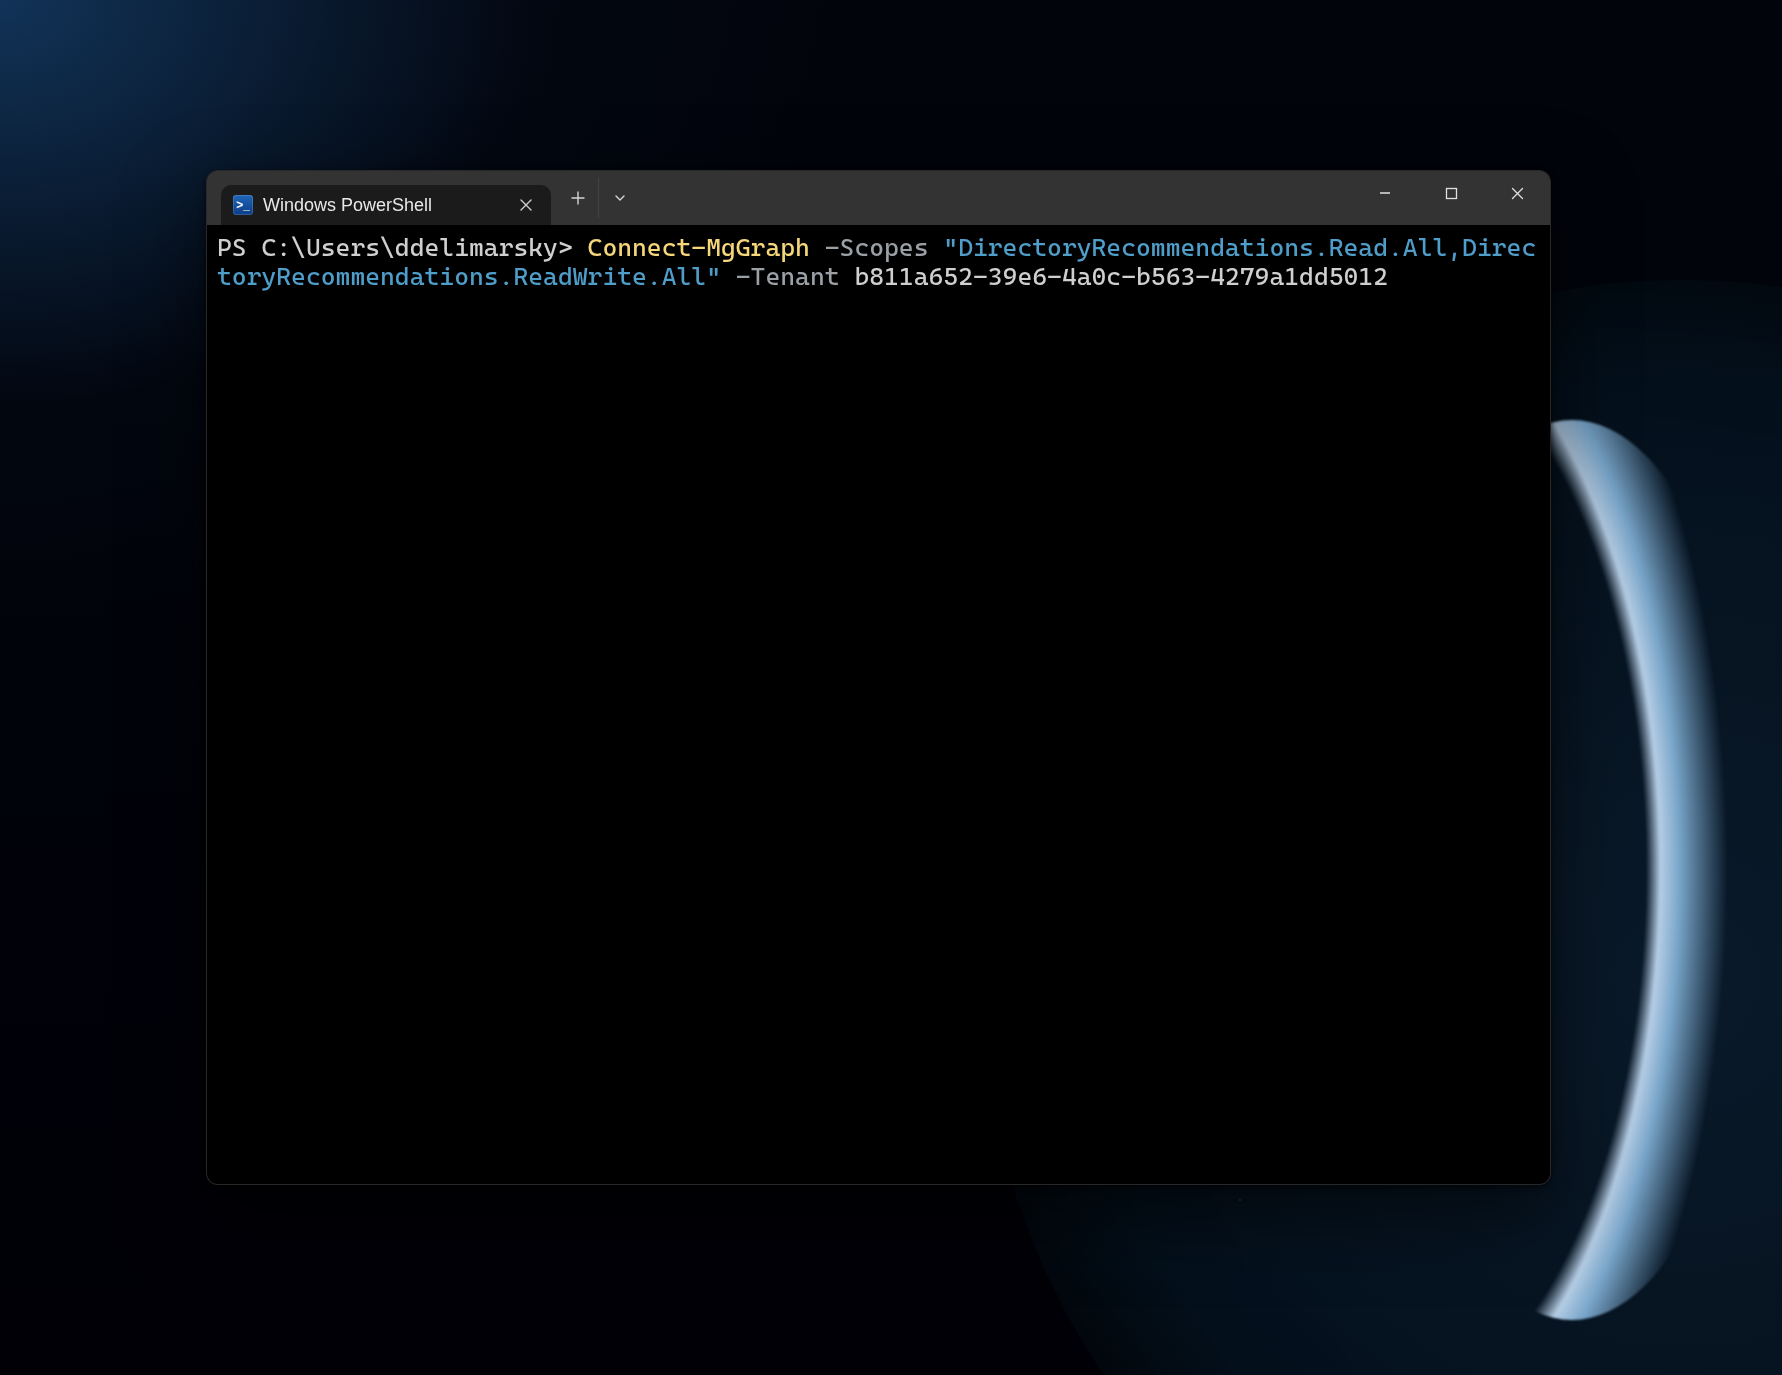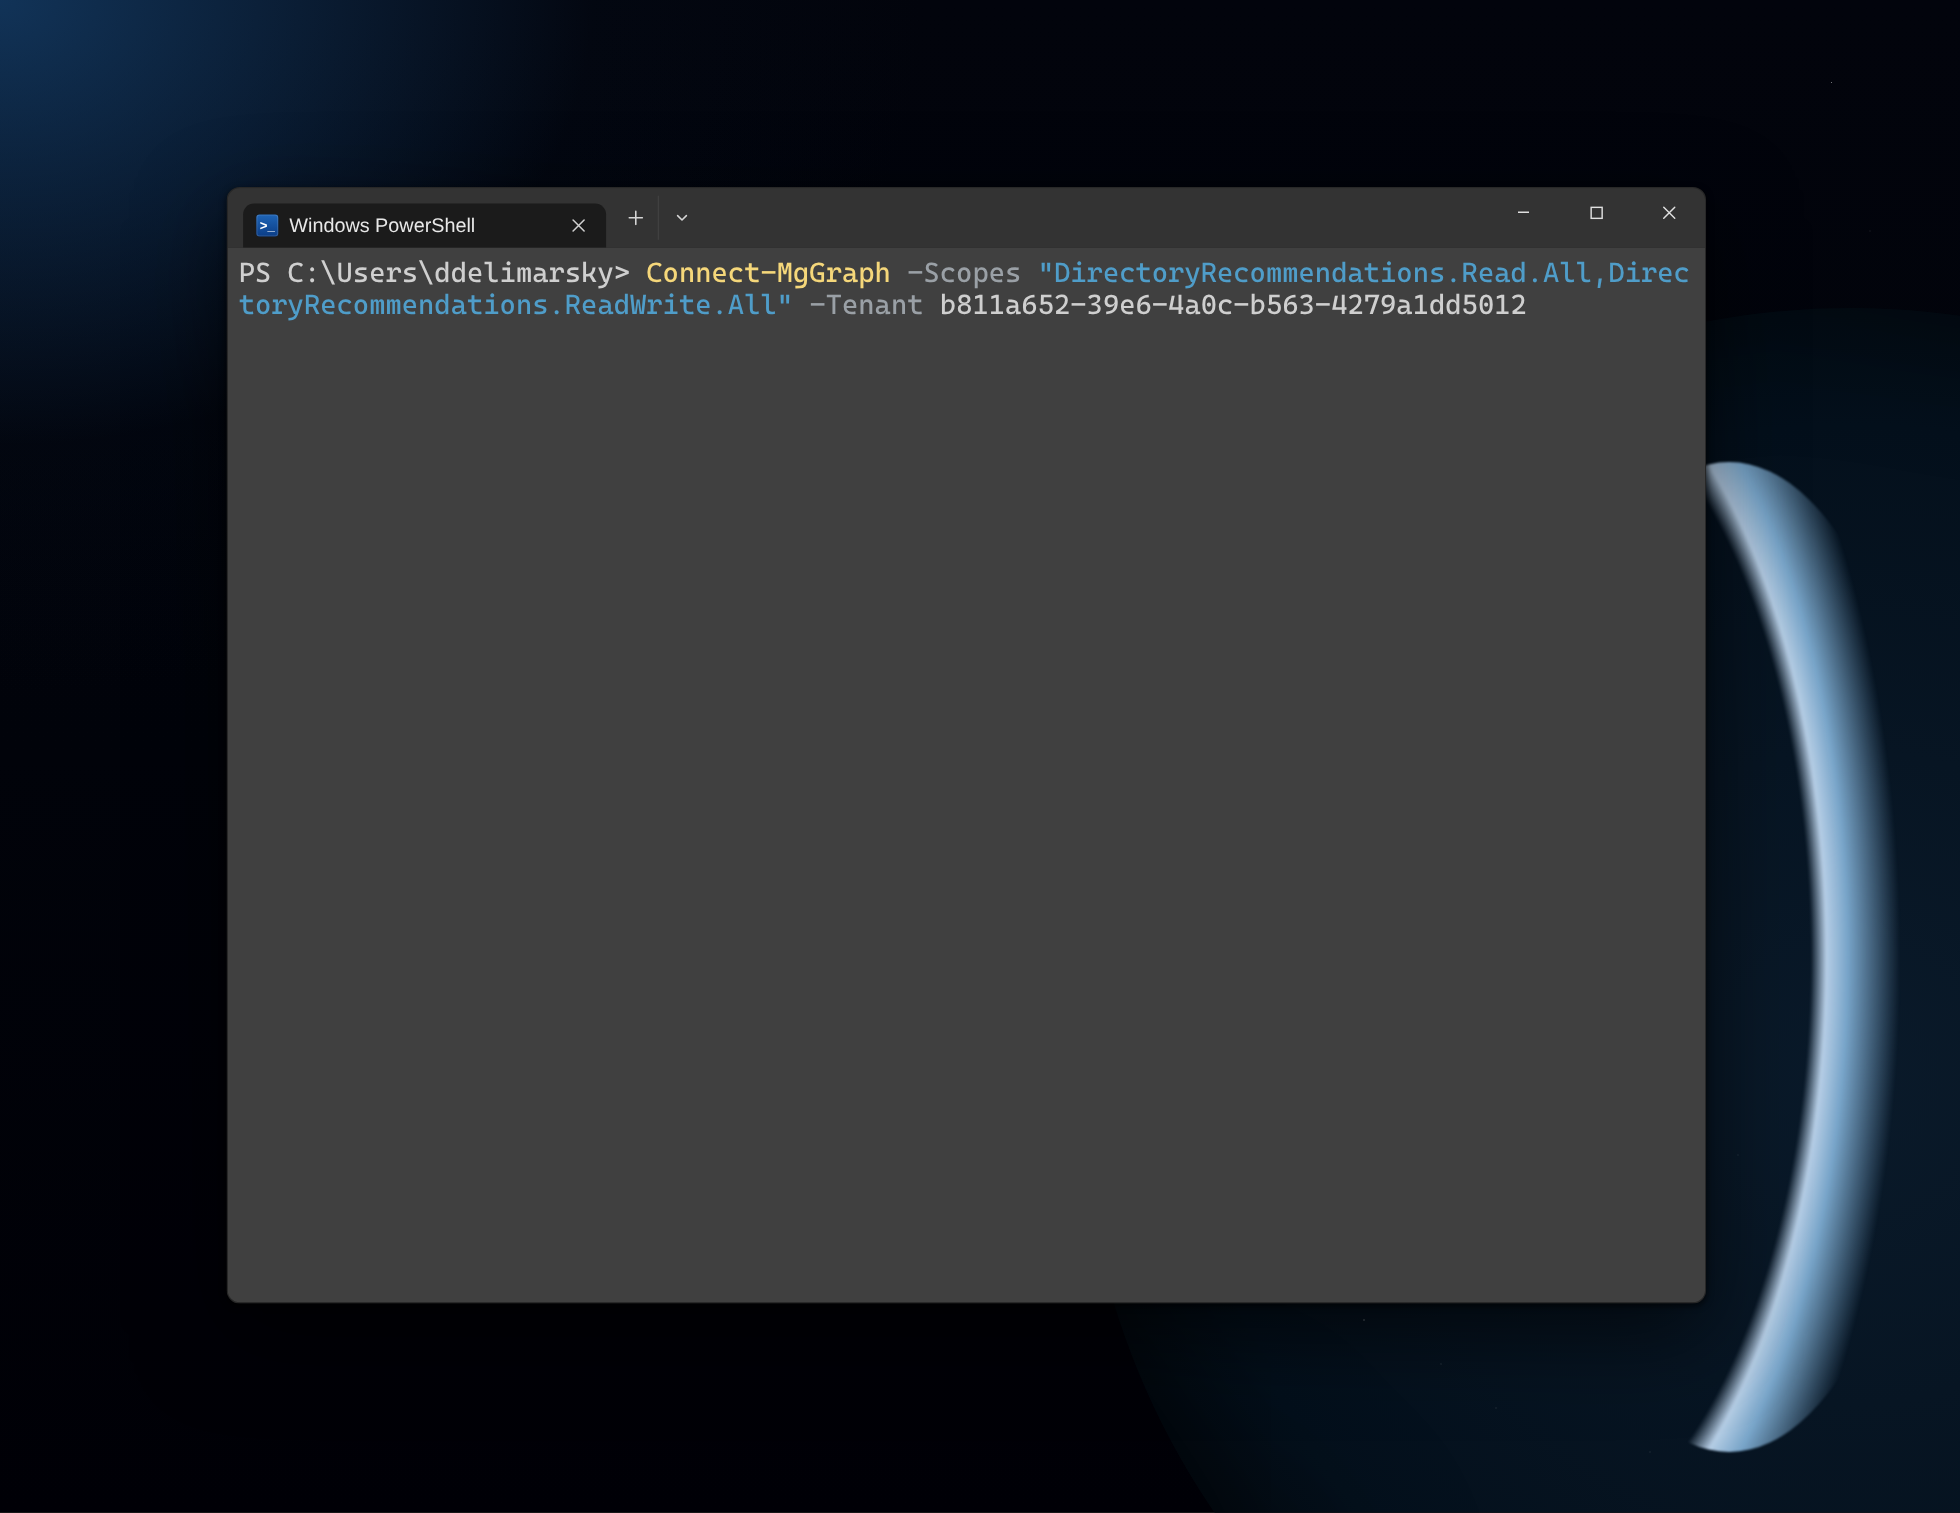--- a/index.html
+++ b/index.html
@@ -162,21 +162,21 @@
   .win-btn {
     width: 66px;
     height: 44px;
     display: flex;
     align-items: center;
     justify-content: center;
     color: #e0e0e0;
   }
 
   .terminal-body {
-    background: #404040;
+    background: #000000;
     height: calc(100% - 54px);
     padding: 8px 10px;
     font-family: "Cascadia Mono", "Cascadia Code", "Consolas", "Menlo", monospace;
     font-size: 25.3px;
     line-height: 1.15;
     color: #cccccc;
     white-space: pre-wrap;
     word-break: break-all;
     overflow-wrap: anywhere;
   }

